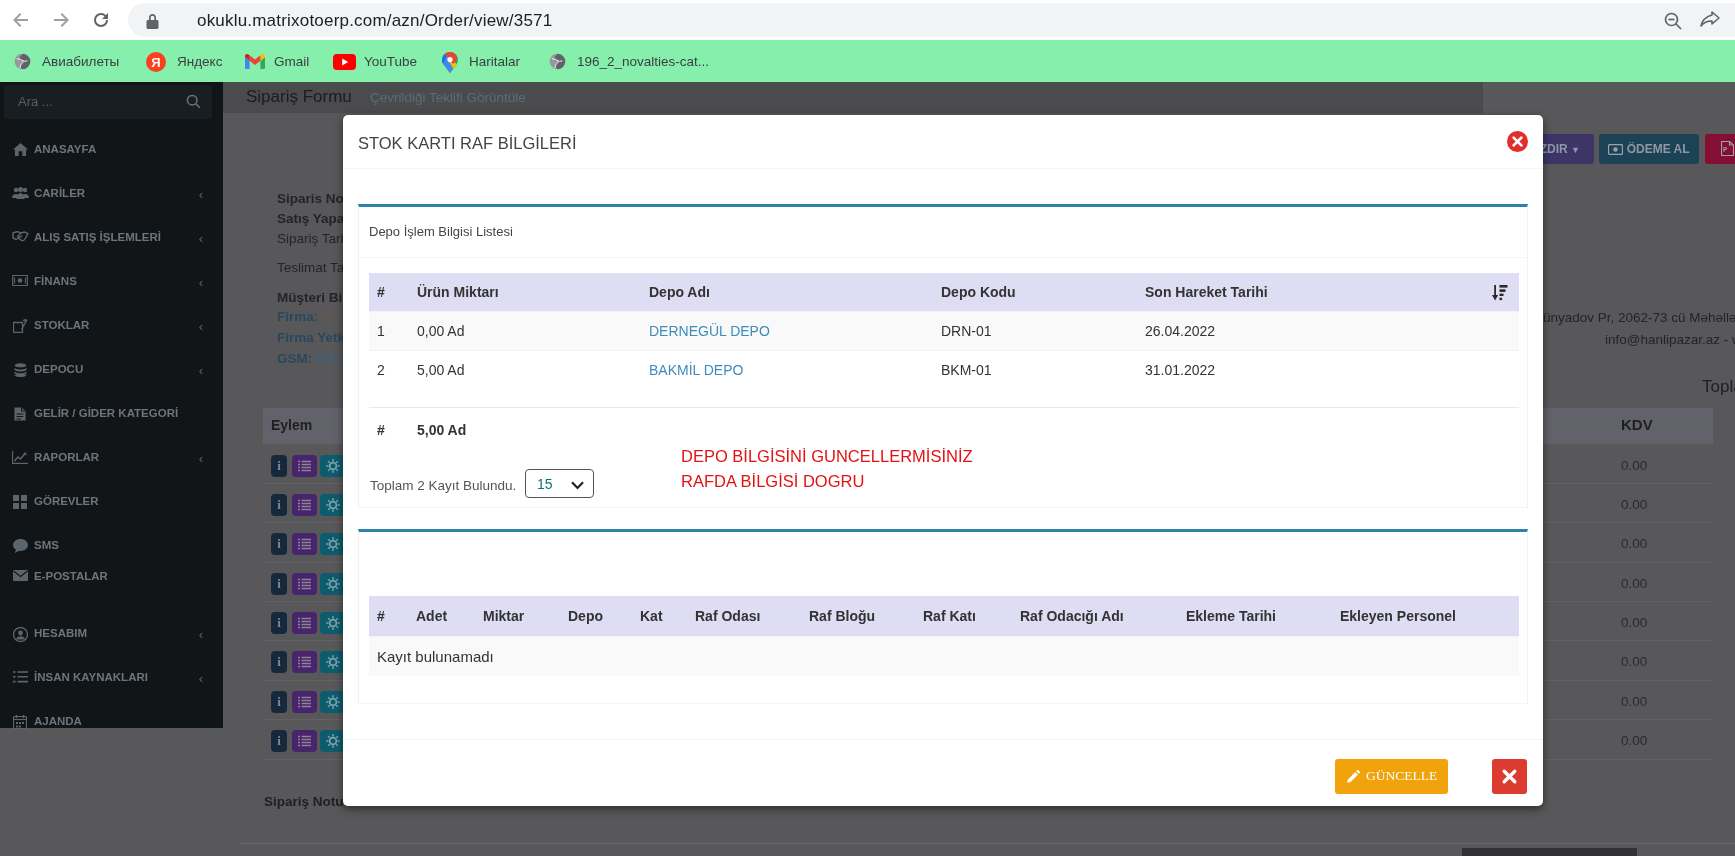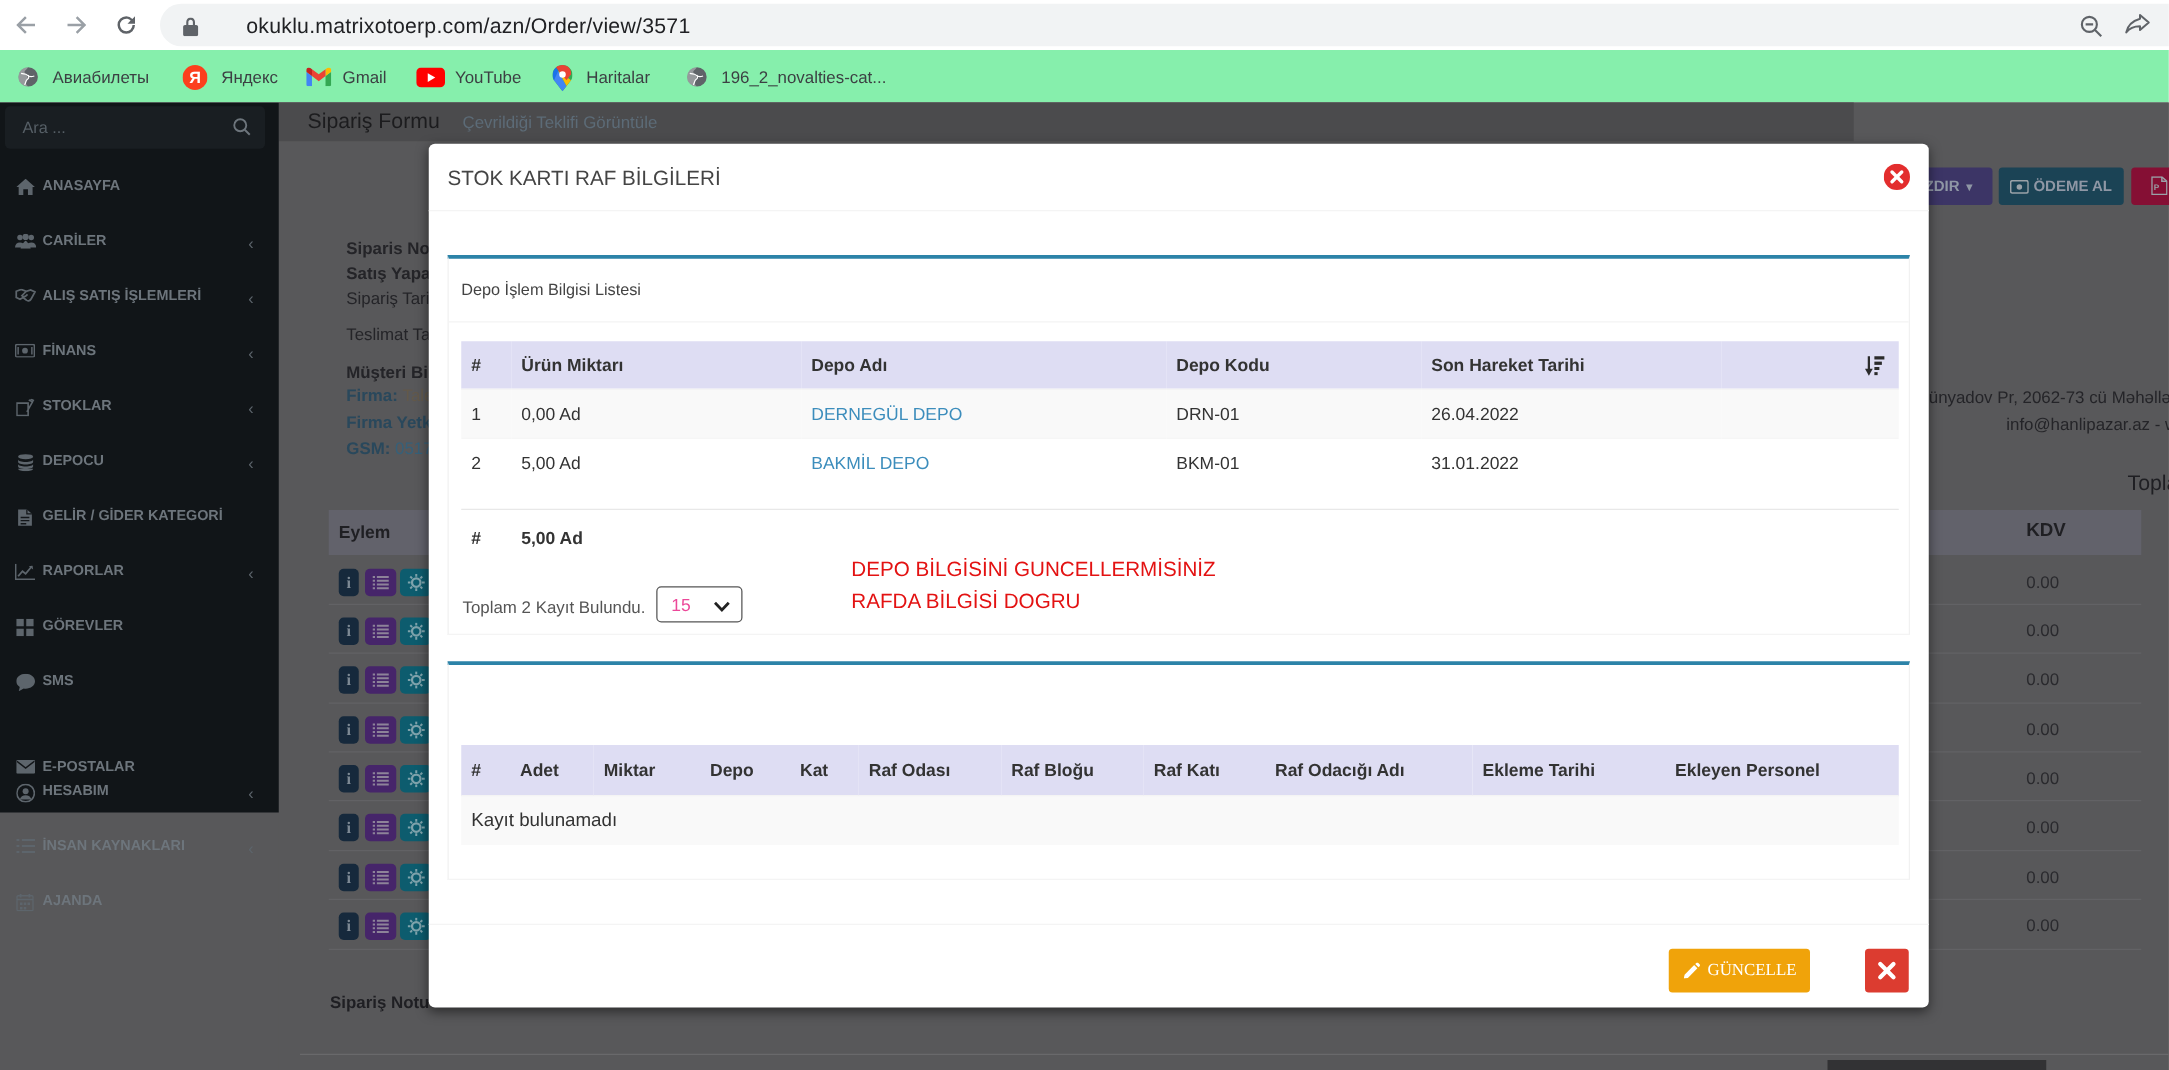--- a/index.html
+++ b/index.html
@@ -7,21 +7,21 @@
 .abs { position:absolute; }
 
 #chrome-top { position:absolute; left:0; top:0; width:1735px; height:40px; background:#fff; }
 .navbtn { position:absolute; color:#9aa0a6; }
 #omnibox { position:absolute; left:128px; top:3px; width:1607px; height:34px; background:#f1f3f4; border-radius:17px 0 0 17px; }
 #urltext { position:absolute; left:171px; top:11px; font-size:17px; color:#202124; letter-spacing:0.2px;margin-left:26px; }
 #bookmarks { position:absolute; left:0; top:40px; width:1735px; height:42px; background:#86efac; }
 .bm-label { position:absolute; top:14px; font-size:13.5px; color:#3c4043; }
 
 #app { position:absolute; left:0; top:82px; width:1735px; height:774px; background:#58585a; }
-#sidebar { position:absolute; left:0; top:0; width:223px; height:568px; background:#111518; }
+#sidebar { position:absolute; left:0; top:0; width:223px; height:646px; background:#111518; }
 #sb-search { position:absolute; left:4px; top:3px; width:208px; height:34px; background:#191e22; border-radius:4px; }
 #sb-search span { position:absolute; left:14px; top:9px; font-size:13px; color:#565f66; }
 .mi { position:absolute; left:0; width:223px; height:44px; color:#6d757c; font-size:11.5px; font-weight:700; }
 .mi .ico { position:absolute; left:11px; top:0; width:18px; text-align:center; color:#5d656c; font-weight:400; }
 .mi .lbl { position:absolute; left:34px; top:0; }
 .mi .chev { position:absolute; right:20px; top:0; font-weight:400; color:#5d656c; font-size:13px; }
 
 #topband { position:absolute; left:223px; top:0; width:1260px; height:31px; background:#4b4b4d; }
 #topband .title { position:absolute; left:23px; top:5px; font-size:17px; color:#1c1c1e; }
 #topband .link { position:absolute; left:147px; top:8px; font-size:13.5px; color:#5c6b77; }
@@ -379,21 +379,21 @@
             <rect x="8" y="8" width="6" height="6" fill="#5d656c"></rect>
           </svg></span>
         <span class="lbl">GÖREVLER</span>
       </div>
     <div class="mi" style="top:457px">
         <span class="ico"><svg width="15" height="14" viewBox="0 0 15 14">
             <path d="M7.5 0C3.4 0 0 2.7 0 6c0 1.9 1.1 3.5 2.8 4.6L2 14l4-2.3c.5.1 1 .2 1.5.2 4.1 0 7.5-2.6 7.5-5.9S11.6 0 7.5 0z" fill="#5d656c"></path>
           </svg></span>
         <span class="lbl">SMS</span>
       </div>
-    <div class="mi" style="top:526px">
+    <div class="mi" style="top:488px">
         <span class="ico"><svg width="15" height="11" viewBox="0 0 15 11">
             <rect x="0" y="0" width="15" height="11" rx="1" fill="#5d656c"></rect>
             <path d="M0.5 1l7 5.5L14.5 1" stroke="#131619" stroke-width="1.2" fill="none"></path>
           </svg></span>
         <span class="lbl">E-POSTALAR</span>
       </div>
     <div class="mi" style="top:545px">
         <span class="ico"><svg width="15" height="15" viewBox="0 0 15 15">
             <circle cx="7.5" cy="7.5" r="7" fill="none" stroke="#5d656c" stroke-width="1.3"></circle>
             <circle cx="7.5" cy="6" r="2.4" fill="#5d656c"></circle>
@@ -474,21 +474,21 @@
               <td></td>
             </tr>
       </tbody>
         </table>
       <div class="abs" style="left:10px;top:200px;width:1150px;border-top:1px solid #e8e8e8;font-weight:700;font-size:14px;color:#333;">
         <span class="abs" style="left:8px;top:14px;">#</span>
           <span class="abs" style="left:48px;top:14px;">5,00 Ad</span>
       </div>
       <div class="abs" style="left:11px;top:271px;font-size:13.5px;color:#555;">Toplam 2 Kayıt Bulundu.</div>
       <div class="abs" style="left:166px;top:262px;width:69px;height:29px;border:1px solid #555;border-radius:4px;">
-        <span class="abs" style="left:11px;top:6px;font-size:14px;color:#ec4899;">15</span>
+        <span class="abs" style="left:11px;top:6px;font-size:14px;color:#0f766e;">15</span>
         <svg class="abs" style="left:45px;top:11px" width="13" height="9" viewBox="0 0 13 9">
             <path d="M1 1.2l5.5 5.8L12 1.2" stroke="#222" stroke-width="2.2" fill="none"></path>
           </svg>
       </div>
       <div class="abs" style="left:322px;top:237px;font-size:16.5px;color:#e31212;line-height:24.5px;">DEPO BİLGİSİNİ GUNCELLERMİSİNİZ<br>RAFDA BİLGİSİ DOGRU</div>
     </div>
     <div class="tealbox" style="top:414px;height:175px;">
       <table class="mtab mtab2" style="top:64px;width:1150px;">
         <colgroup>
             <col style="width:39px">

